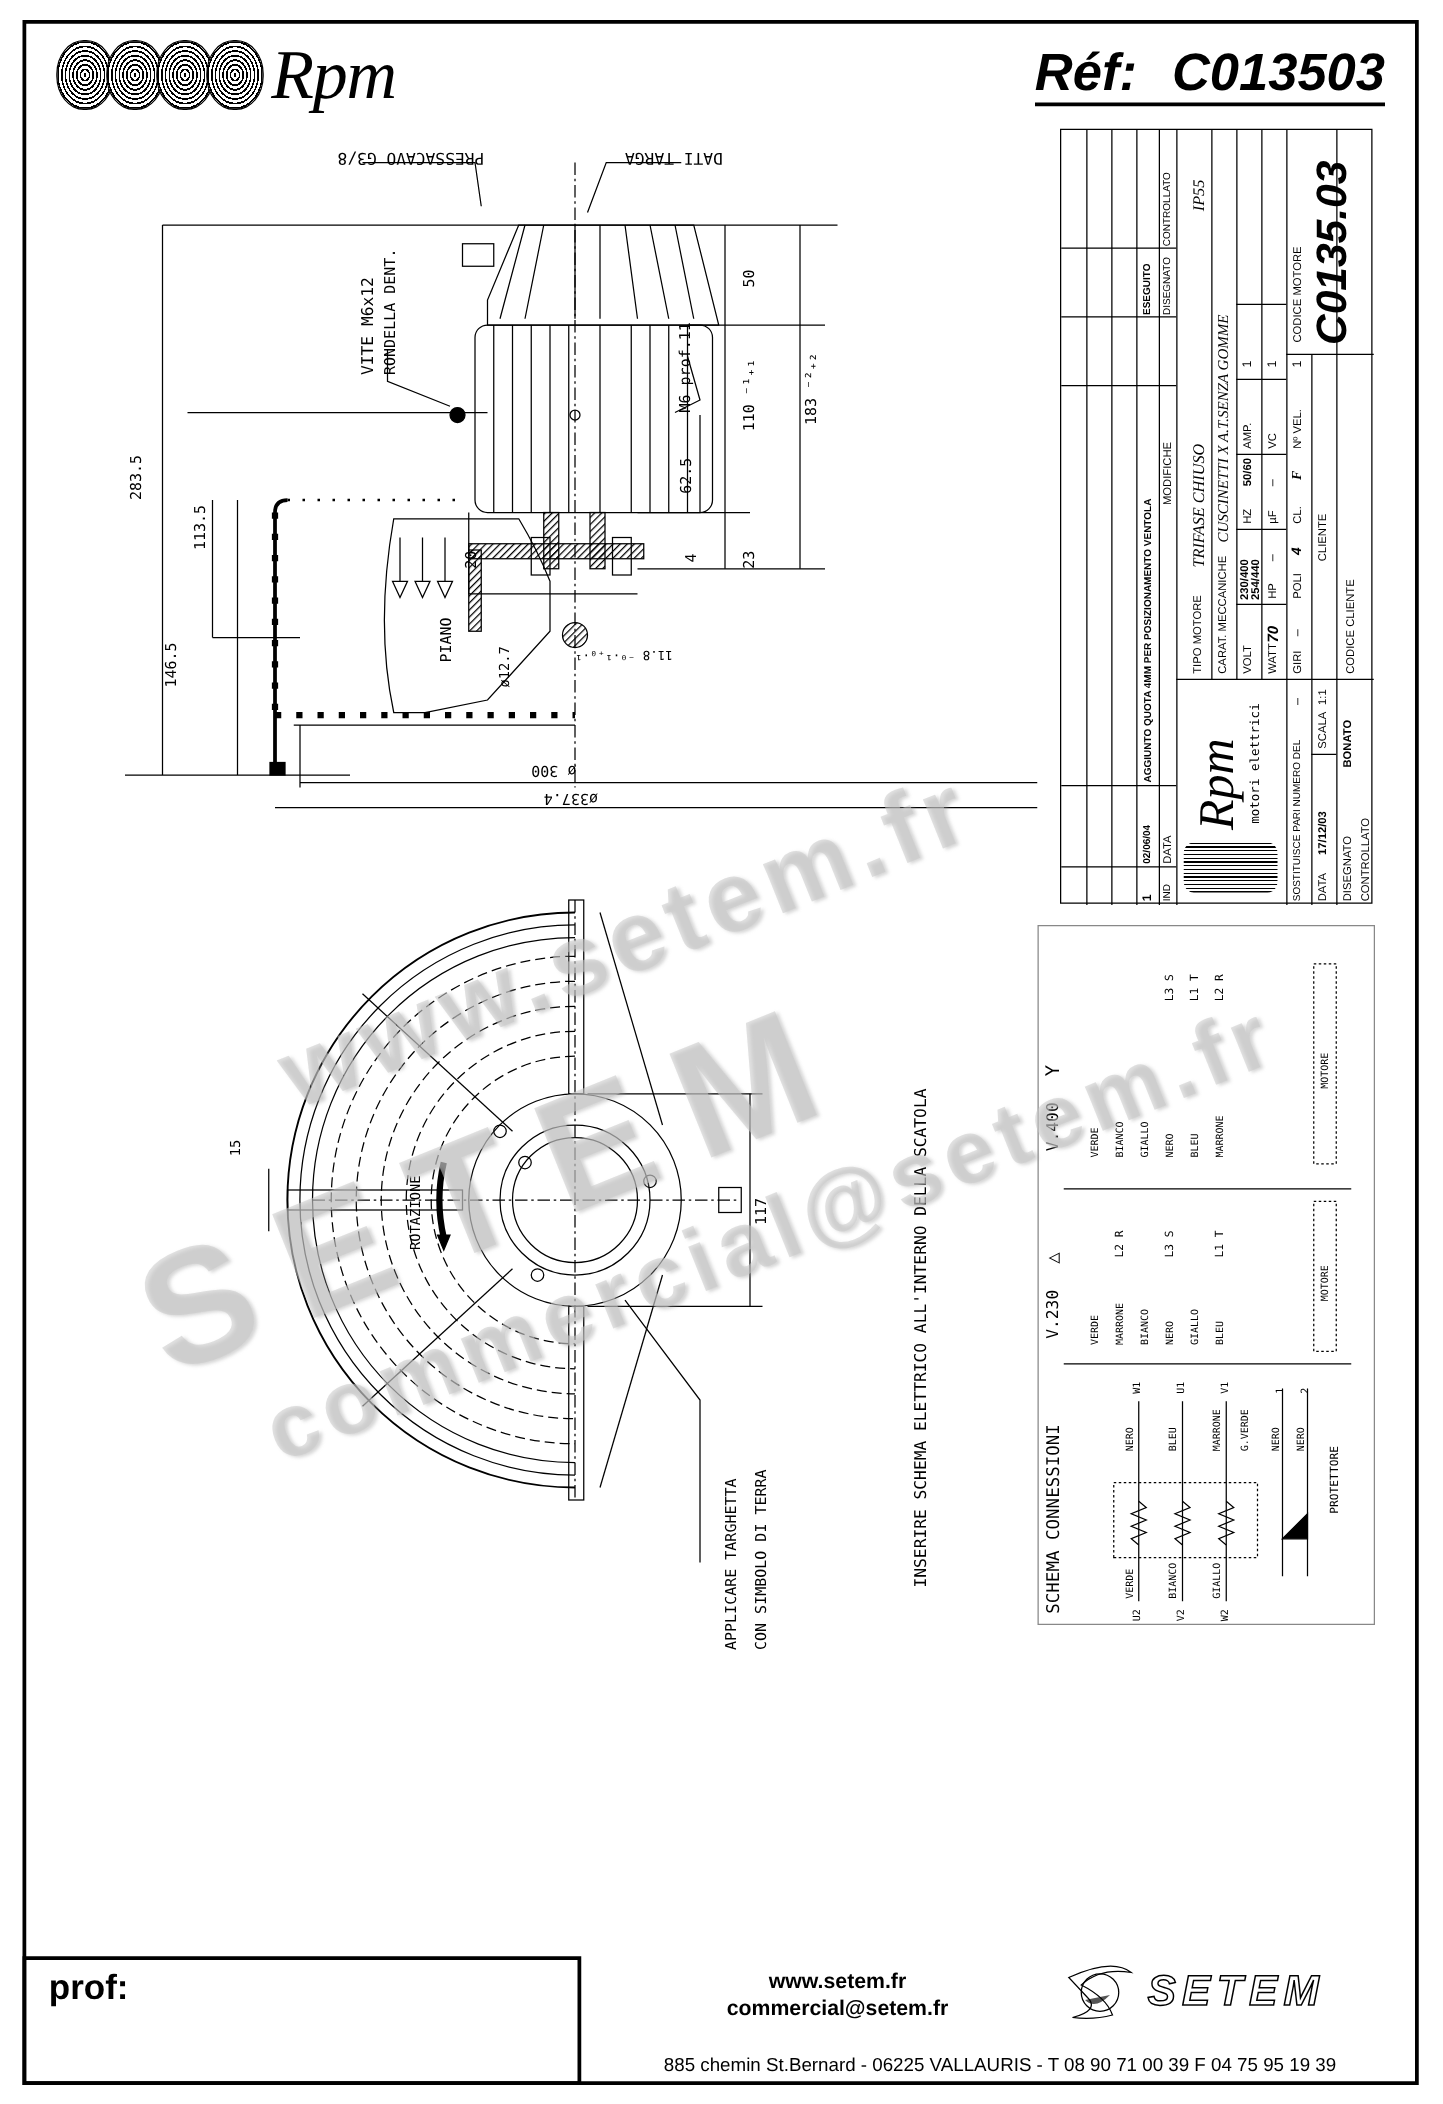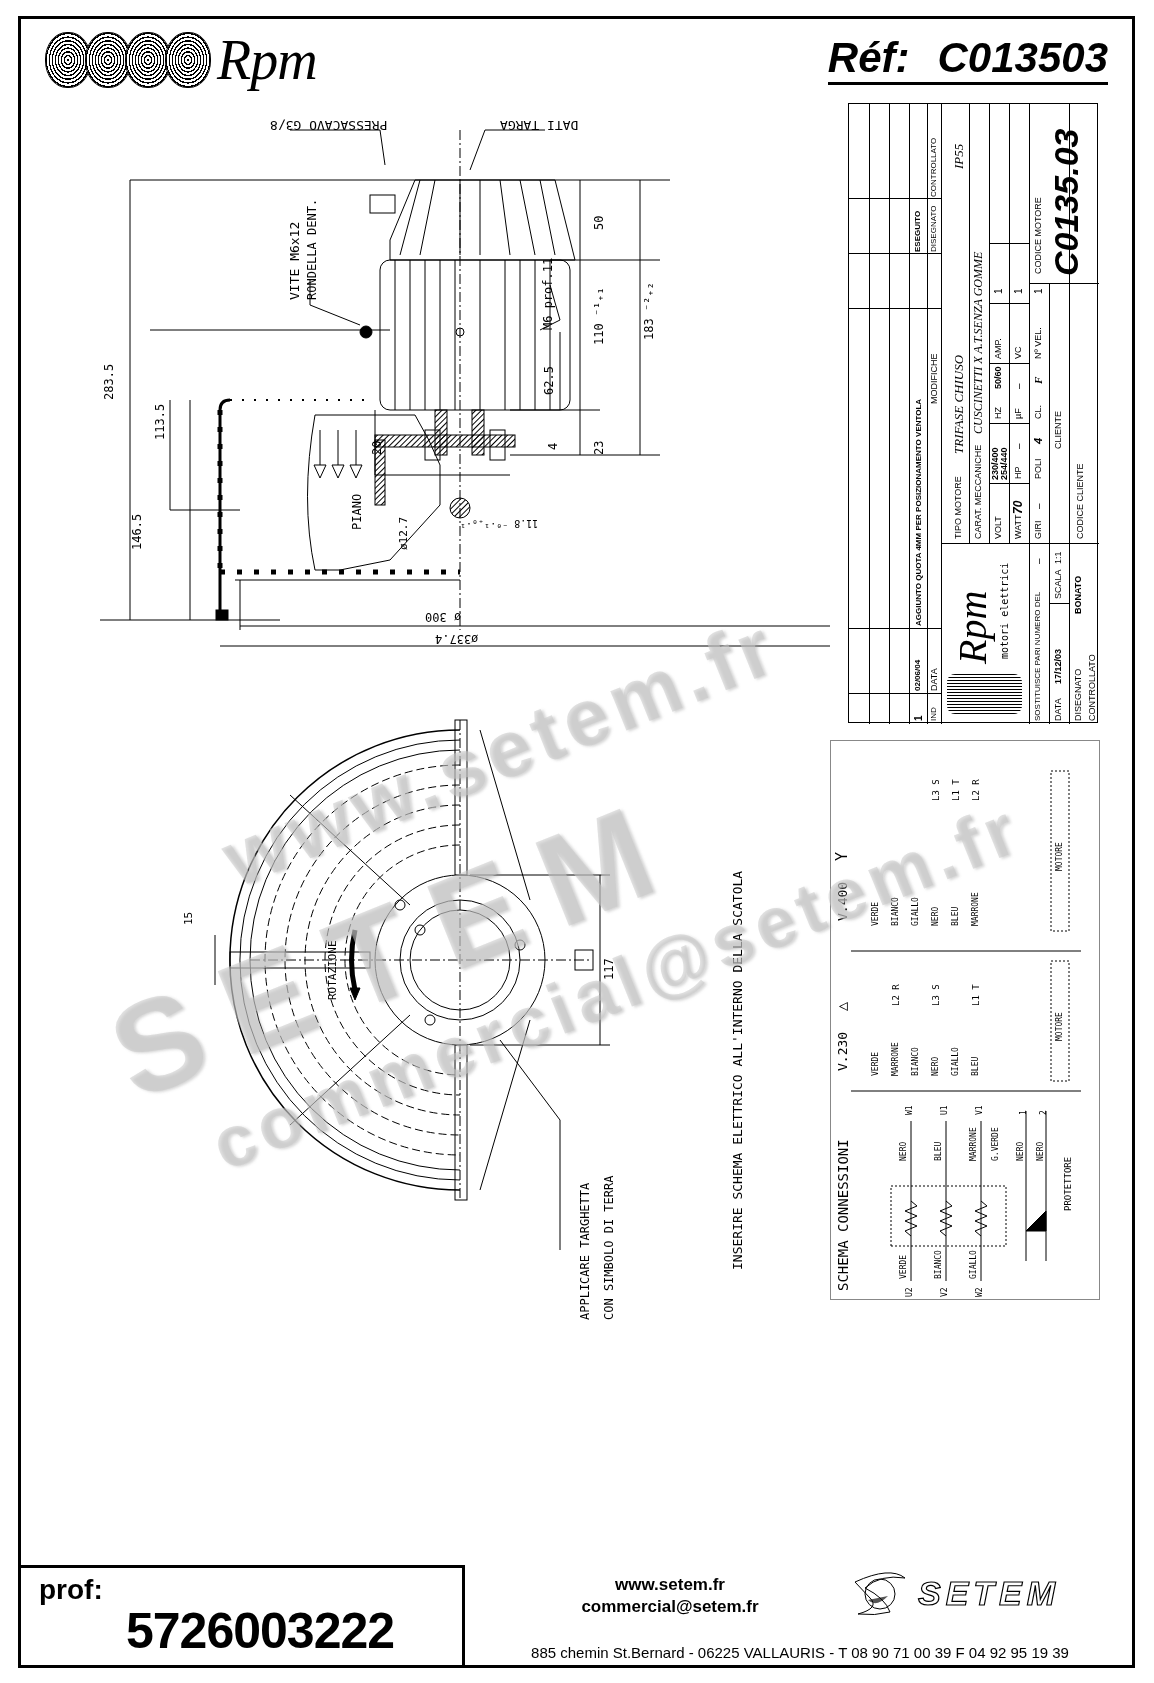--- a/index.html
+++ b/index.html
@@ -340,27 +340,26 @@
     <span class="abs" style="left:90px;top:232px;font-size:9px">PROTETTORE</span>
   </div>
 </div>
 
 <div class="watermark" style="left:210px;top:820px;transform:rotate(-22deg);font-size:80px">www.setem.fr</div>
 <div class="watermark" style="left:90px;top:990px;transform:rotate(-22deg);font-size:130px;letter-spacing:30px">SETEM</div>
 <div class="watermark" style="left:200px;top:1110px;transform:rotate(-22deg);font-size:72px">commercial@setem.fr</div>
 
 <div class="abs codebox">
   <span class="abs code-label">prof:</span>
-  <span class="abs code-value">5726003222</span>
 </div>
 <div class="abs contact">
   <div>www.setem.fr</div>
   <div>commercial@setem.fr</div>
 </div>
 <div class="abs setem-logo">
   <svg width="60" height="50" viewBox="0 0 60 50">
     <circle cx="30" cy="26" r="15" fill="none" stroke="#000"></circle>
     <path d="M18 32 Q26 40 38 28" fill="#555"></path>
     <path d="M5 14 Q40 -2 55 10 Q30 6 15 20 Q35 30 40 44 Q25 48 8 46 Q30 40 20 30 Z" fill="none" stroke="#000"></path>
   </svg>
   <span class="setem-text">SETEM</span>
 </div>
-<div class="abs address">885 chemin St.Bernard  -  06225 VALLAURIS  -  T 08 90 71 00 39   F 04 92 95 19 39</div>
+<div class="abs address">885 chemin St.Bernard  -  06225 VALLAURIS  -  T 08 90 71 00 39   F 04 75 95 19 39</div>
 
 </body></html>

